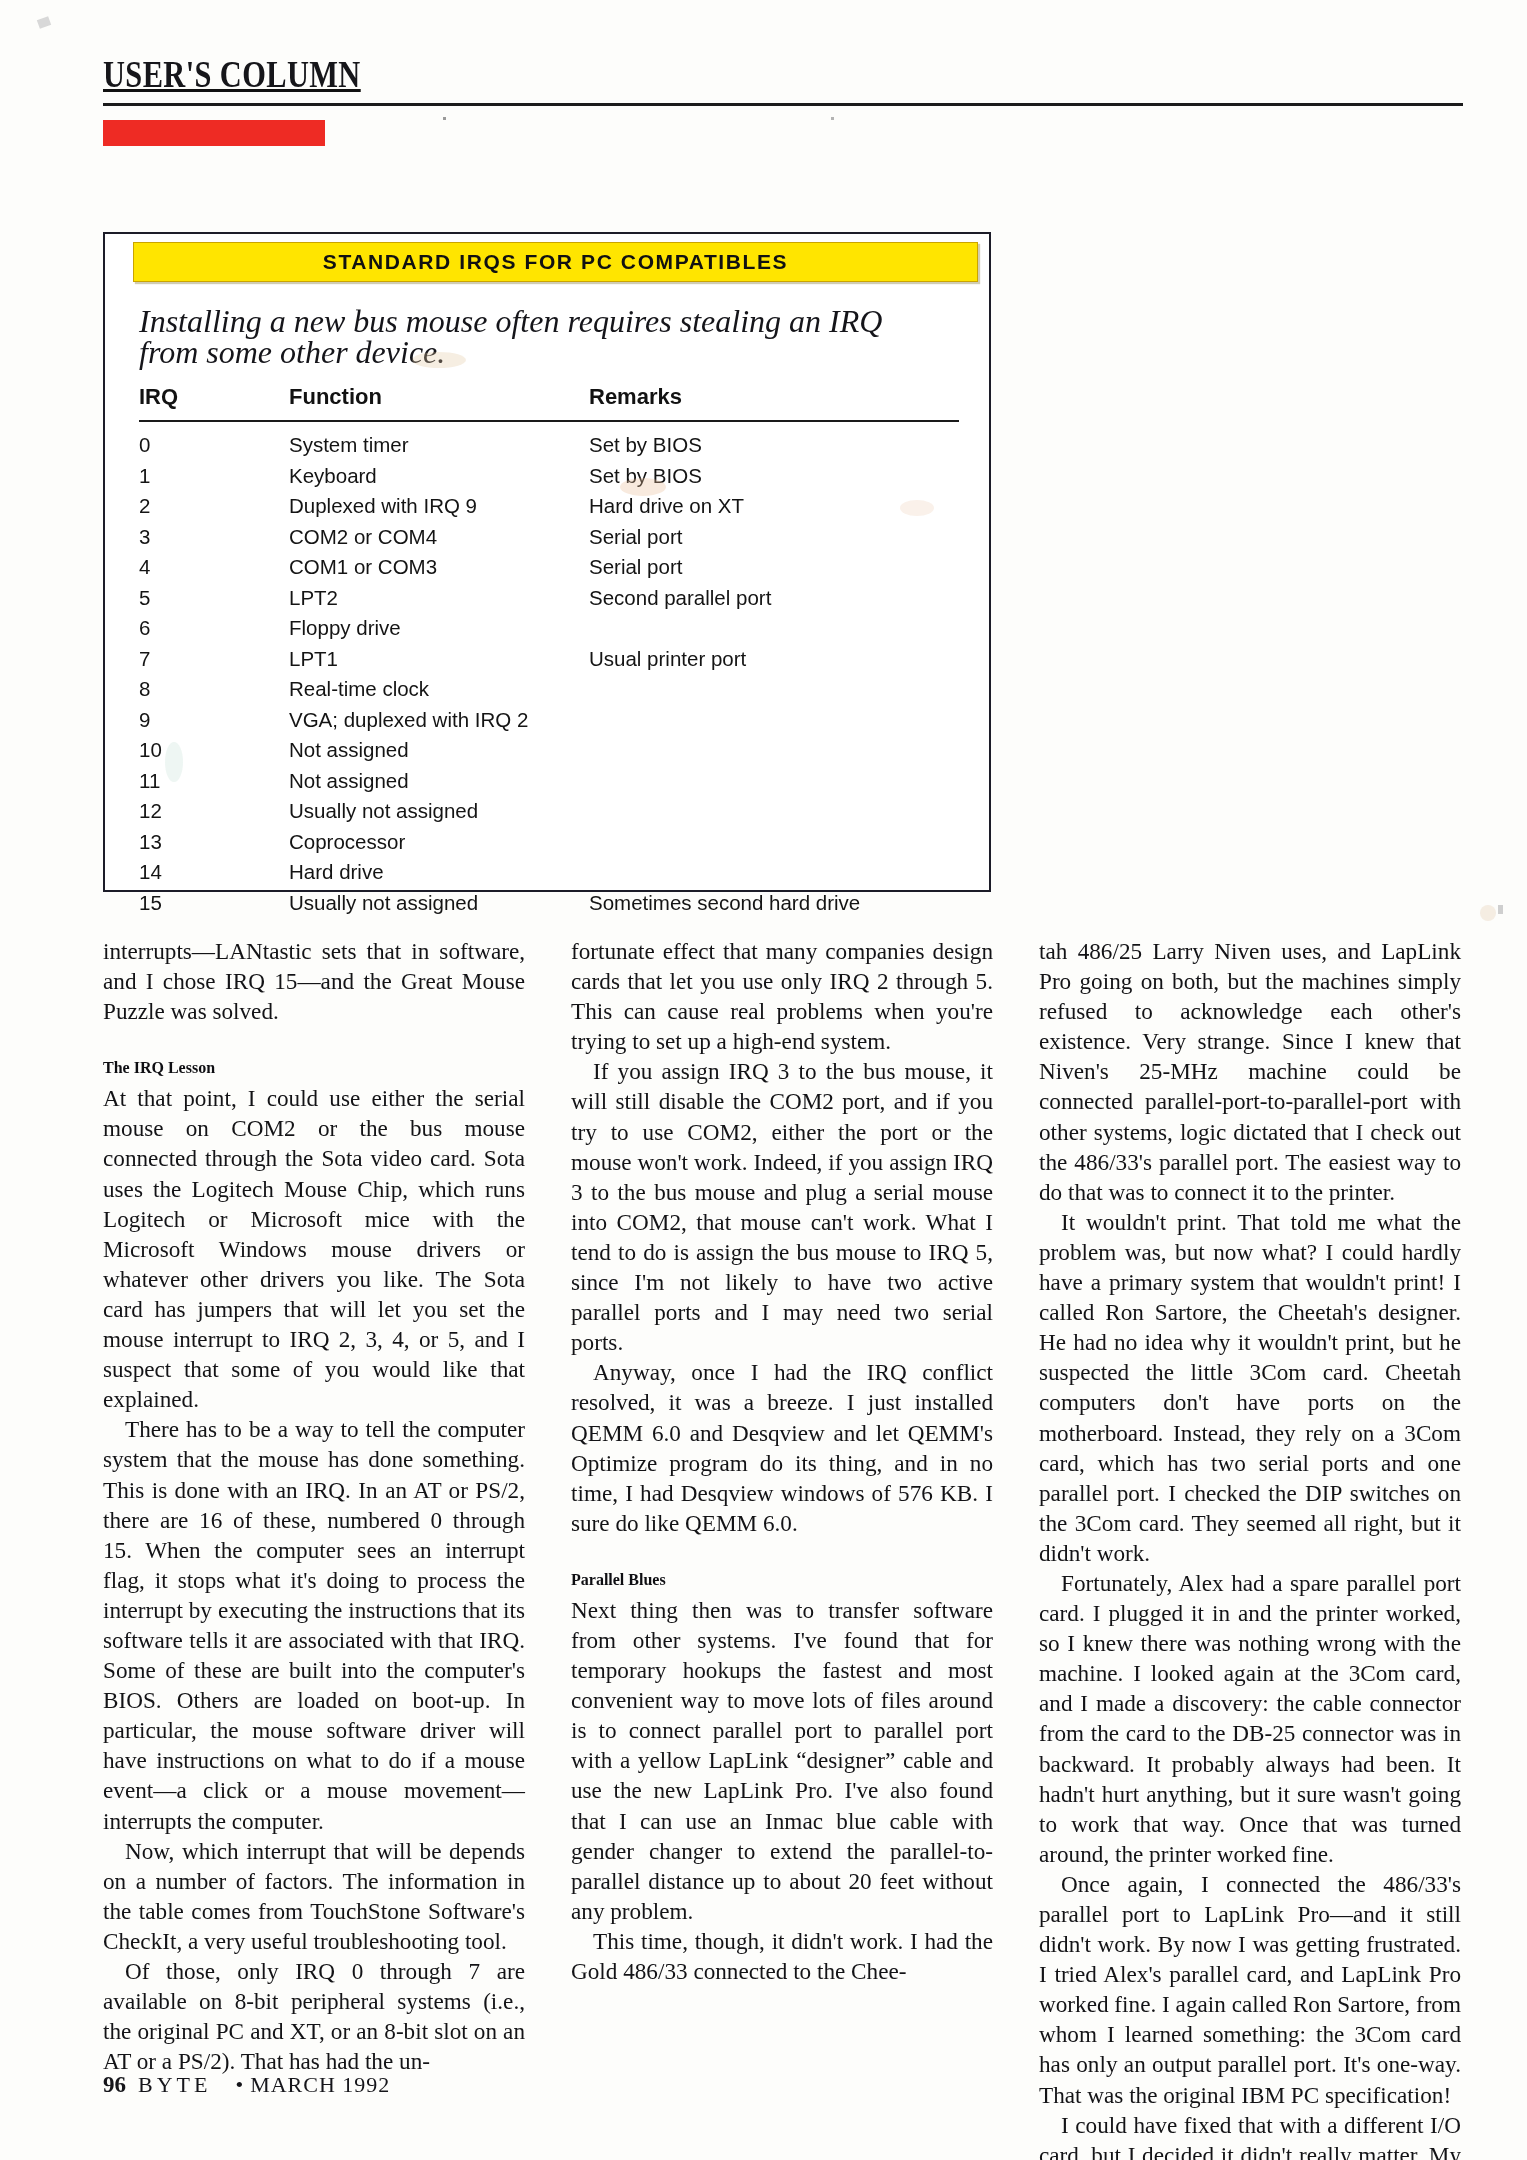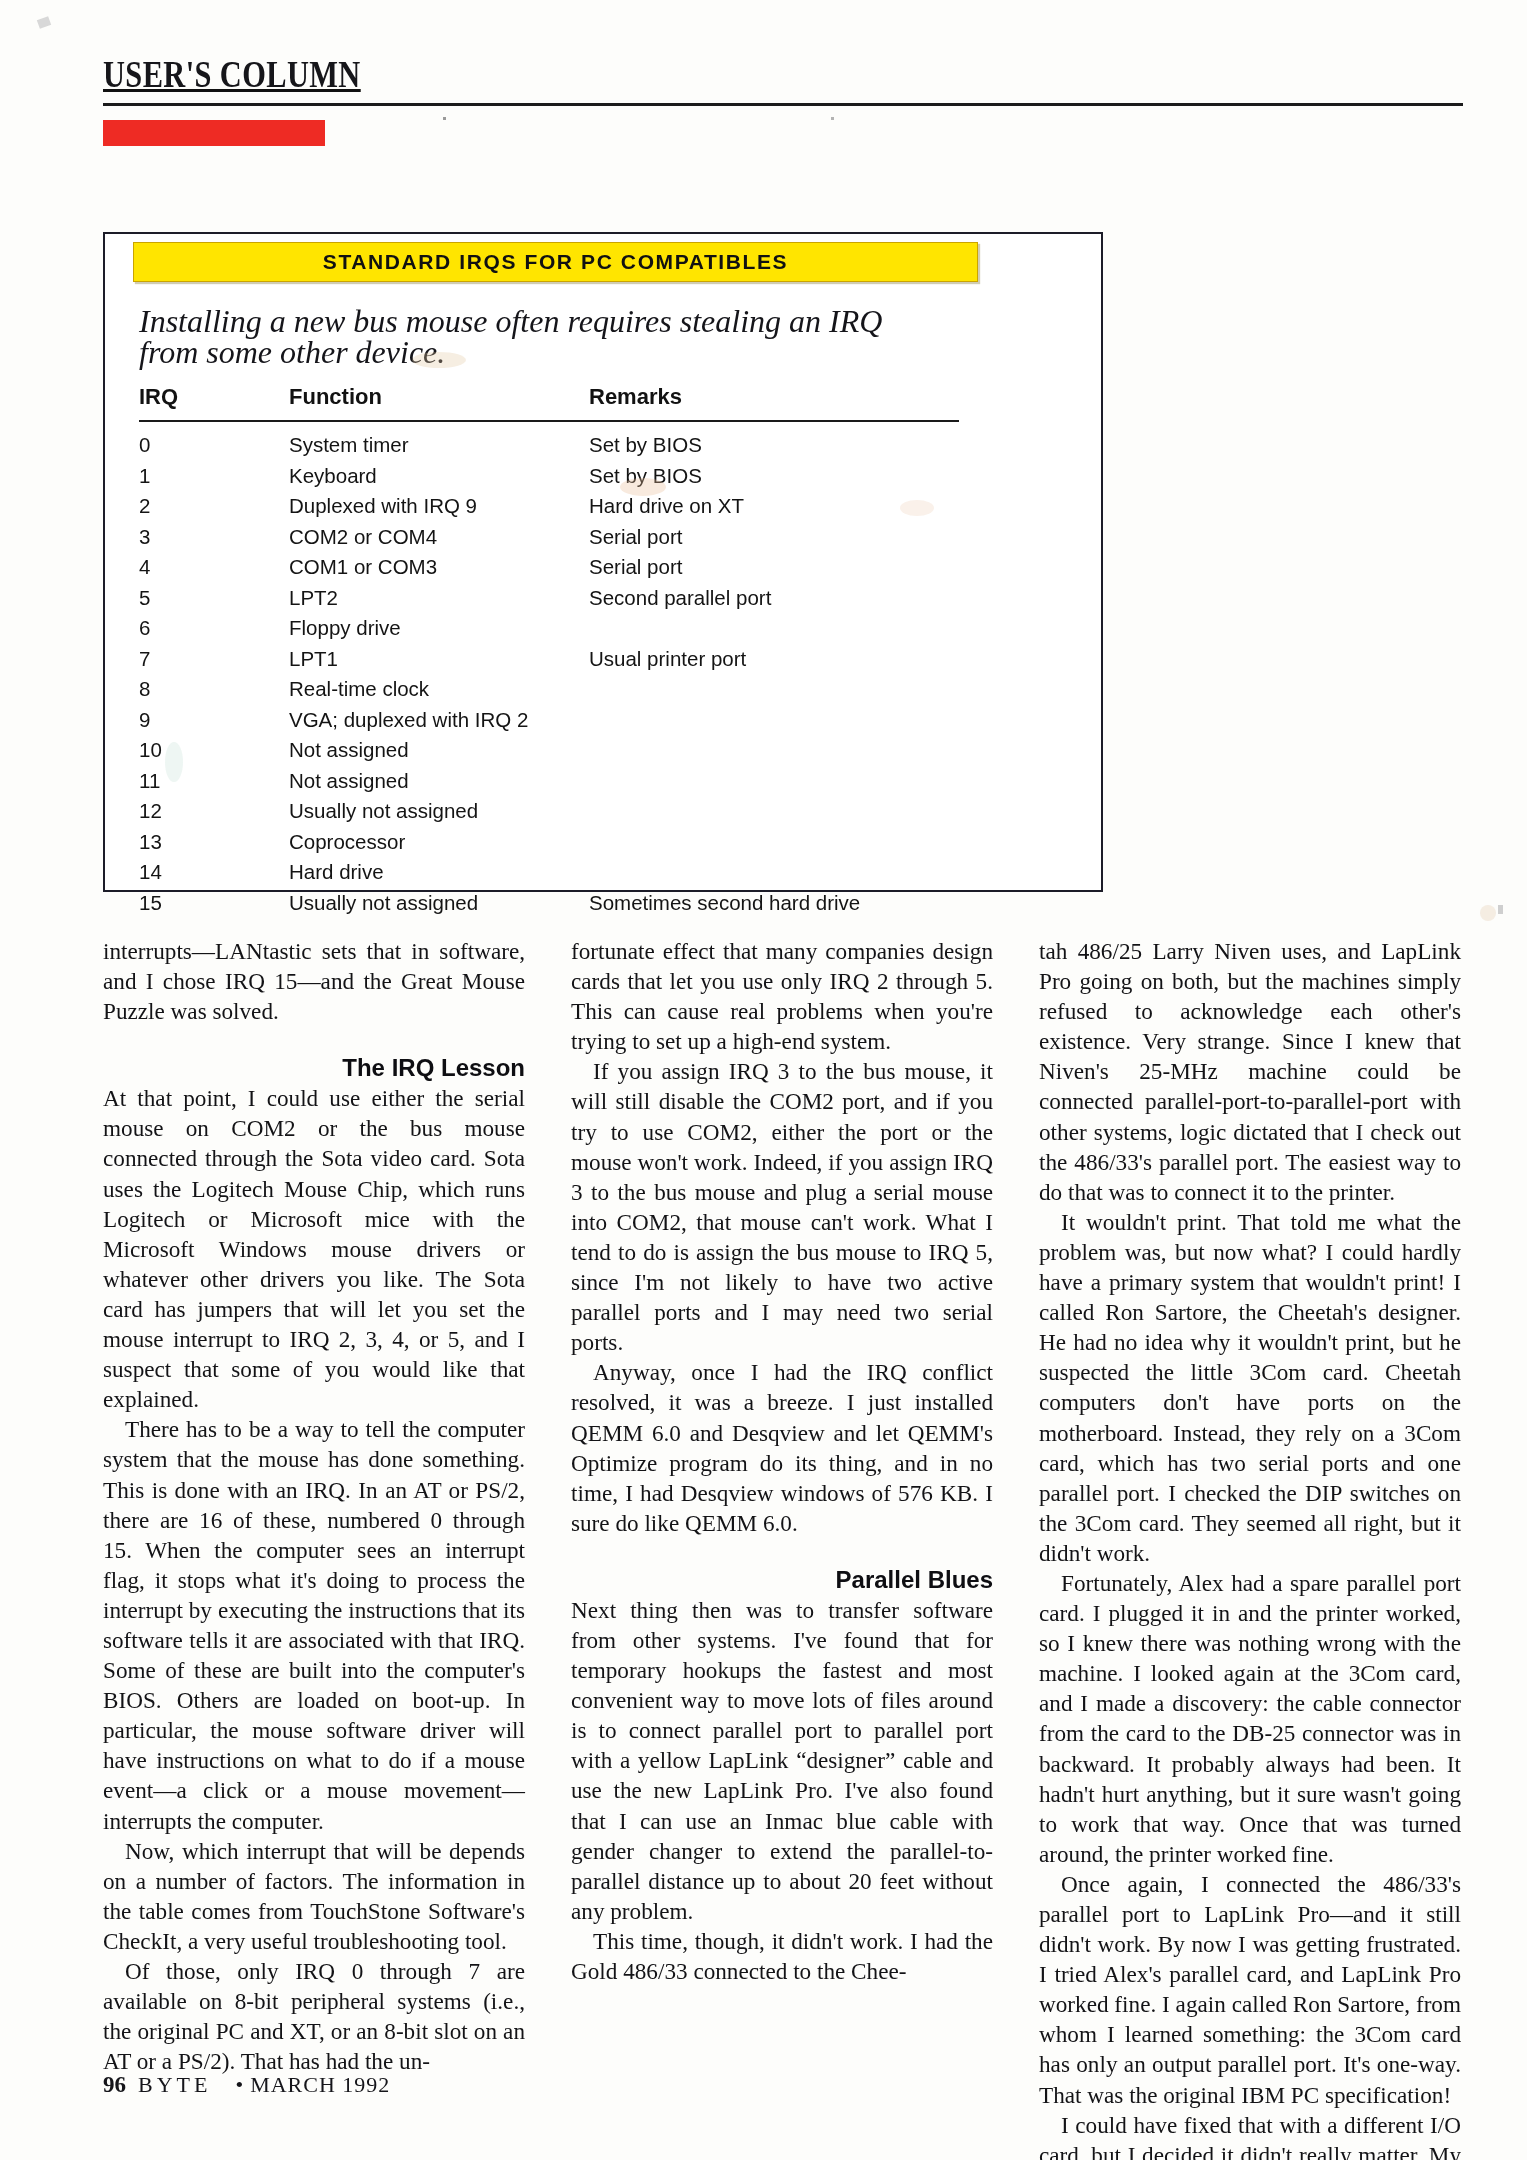--- a/index.html
+++ b/index.html
@@ -84,21 +84,21 @@
     width: 5px;
     height: 9px;
     background: #cfcfcf;
   }
 
   
   .figure-box {
     position: absolute;
     left: 103px;
     top: 232px;
-    width: 1000px;
+    width: 888px;
     height: 660px;
     border: 2px solid #1c1c28;
     background: #ffffff;
     box-sizing: border-box;
   }
   .figure-banner {
     position: absolute;
     left: 28px;
     top: 8px;
     width: 845px;
@@ -197,25 +197,25 @@
   .col-1 { left: 0px; }
   .col-2 { left: 468px; }
   .col-3 { left: 936px; }
   .col p {
     margin: 0;
     text-indent: 0;
   }
   .col p.indent { text-indent: 22px; }
   .col h3 {
     margin: 26px 0 0 0;
-    font-family: Liberation Sans, sans-serif;
-    font-weight: bold;
-    font-size: 24px;
+    font-family: Liberation Serif, serif;
+    font-weight: bold;
+    font-size: 16px;
     line-height: 31px;
-    text-align: right;
+    text-align: left;
     color: #0e0e12;
   }
   .col-3 .first { text-indent: 0; }
 
   
   .footer {
     position: absolute;
     left: 103px;
     top: 2072px;
     font-family: "Liberation Serif", "DejaVu Serif", serif;

